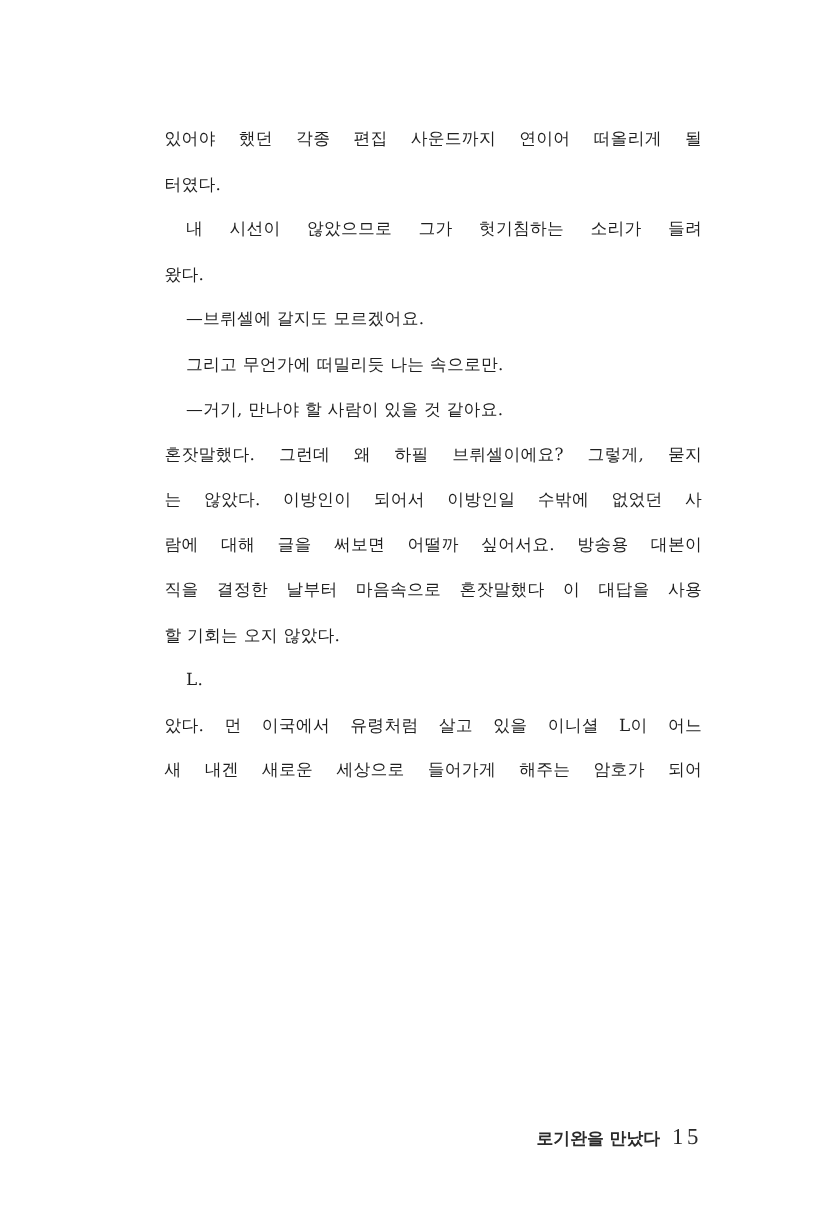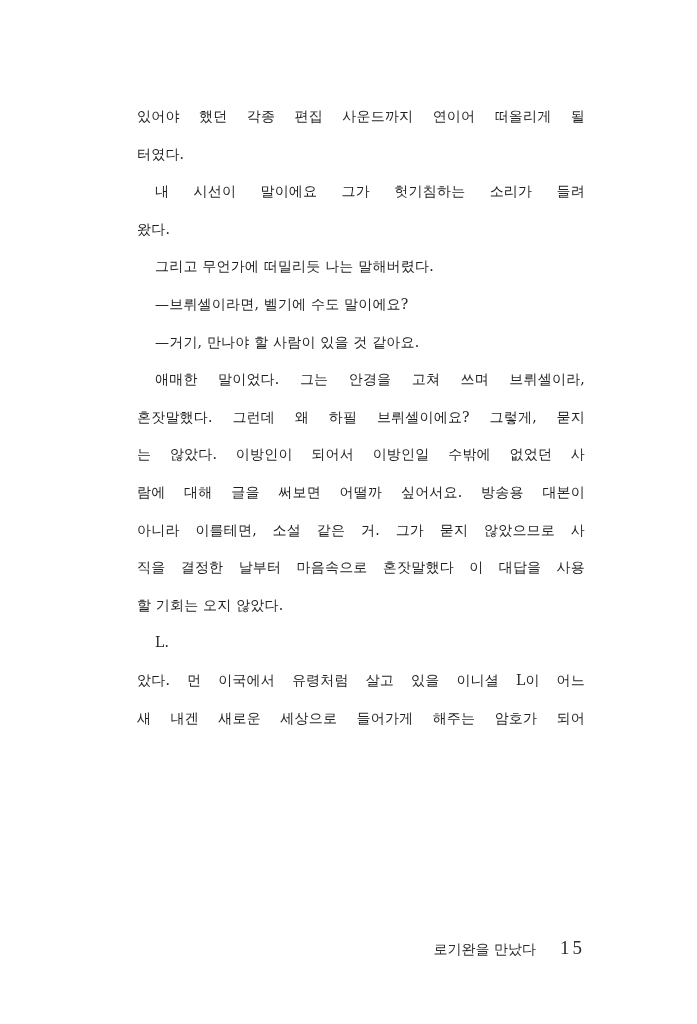--- a/index.html
+++ b/index.html
@@ -40,44 +40,43 @@
       position: absolute;
       left: 420px;
       top: 937px;
       width: 165px;
       text-align: right;
       font-size: 14px;
       color: #2a2a2a;
       white-space: nowrap;
     }
     .footer .title {
-      margin-right: 24px;
+      margin-right: 10px;
+      font-weight: bold;
     }
     .footer .num {
       font-family: "Liberation Serif", serif;
       font-size: 19px;
       letter-spacing: 3px;
     }
   </style>
 </head>
 <body>
 
 <div class="page">
   <div class="line justify">있어야 했던 각종 편집 사운드까지 연이어 떠올리게 될</div>
   <div class="line">터였다.</div>
-  <div class="line justify indent">내 시선이 말이에요 그가 헛기침하는 소리가 들려</div>
+  <div class="line justify indent">내 시선이 않았으므로 그가 헛기침하는 소리가 들려</div>
   <div class="line">왔다.</div>
-  <div class="line indent">그리고 무언가에 떠밀리듯 나는 말해버렸다.</div>
-  <div class="line indent">—브뤼셀이라면, 벨기에 수도 말이에요?</div>
+  <div class="line indent">—브뤼셀에 갈지도 모르겠어요.</div>
+  <div class="line indent">그리고 무언가에 떠밀리듯 나는 속으로만.</div>
   <div class="line indent">—거기, 만나야 할 사람이 있을 것 같아요.</div>
-  <div class="line justify indent">애매한 말이었다. 그는 안경을 고쳐 쓰며 브뤼셀이라,</div>
   <div class="line justify">혼잣말했다. 그런데 왜 하필 브뤼셀이에요? 그렇게, 묻지</div>
   <div class="line justify">는 않았다. 이방인이 되어서 이방인일 수밖에 없었던 사</div>
   <div class="line justify">람에 대해 글을 써보면 어떨까 싶어서요. 방송용 대본이</div>
-  <div class="line justify">아니라 이를테면, 소설 같은 거. 그가 묻지 않았으므로 사</div>
   <div class="line justify">직을 결정한 날부터 마음속으로 혼잣말했다 이 대답을 사용</div>
   <div class="line">할 기회는 오지 않았다.</div>
   <div class="line indent">L.</div>
   <div class="line justify">았다. 먼 이국에서 유령처럼 살고 있을 이니셜 L이 어느</div>
   <div class="line justify">새 내겐 새로운 세상으로 들어가게 해주는 암호가 되어</div>
 </div>
 
 <div class="footer">
   <span class="title">로기완을 만났다</span><span class="num">15</span>
 </div>

